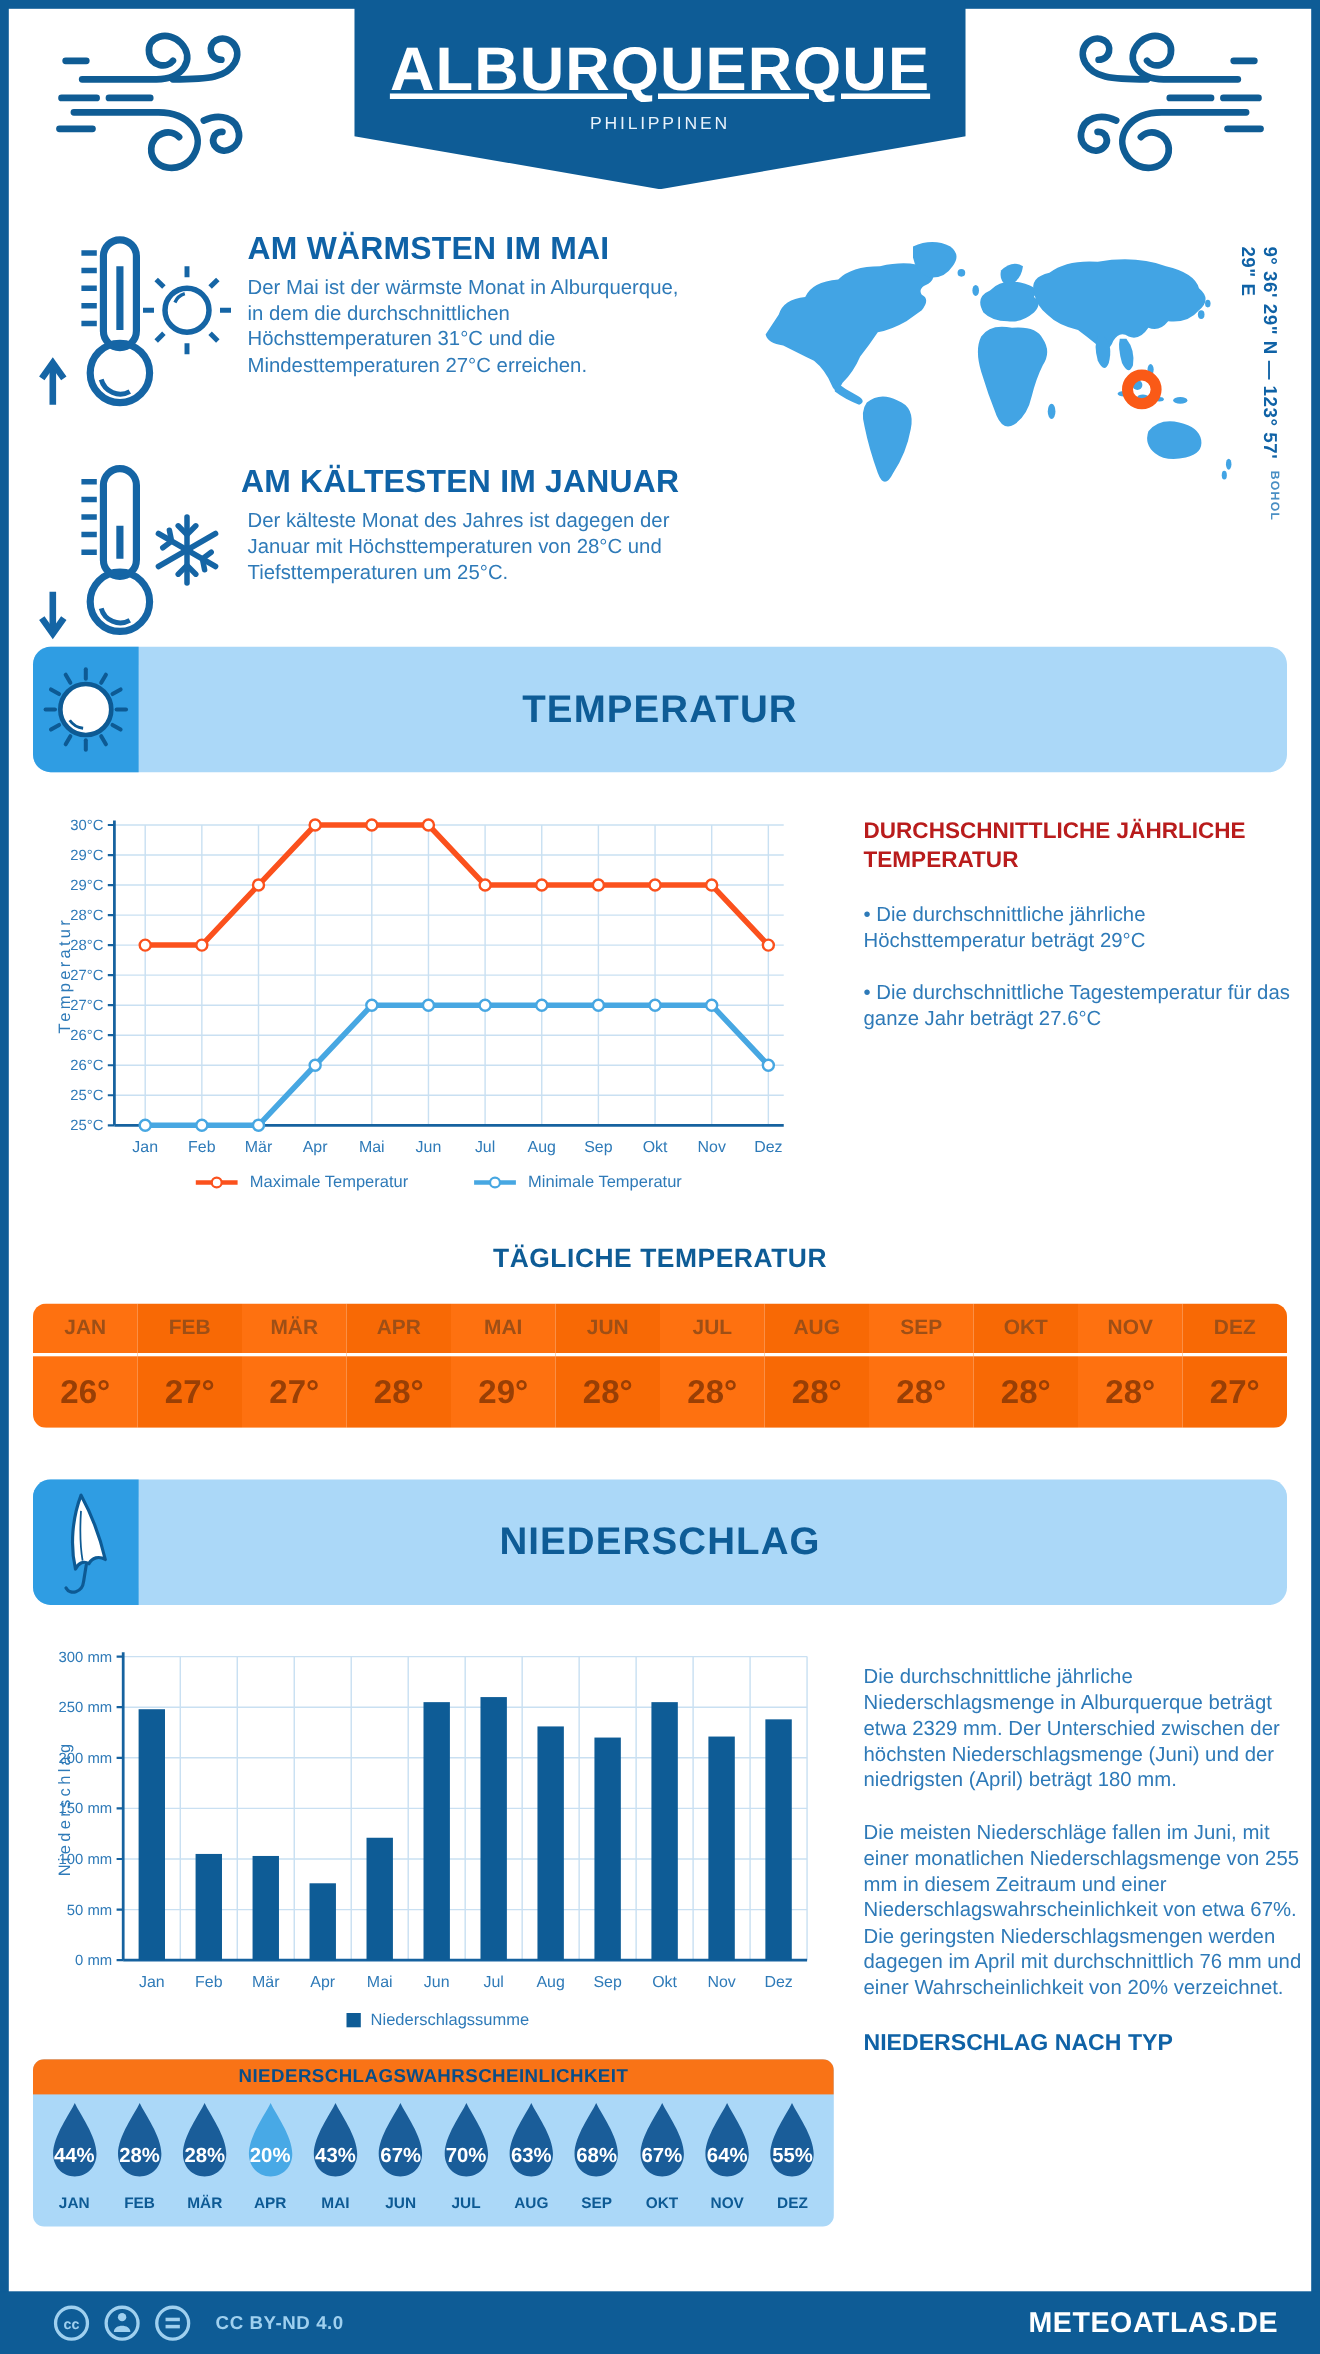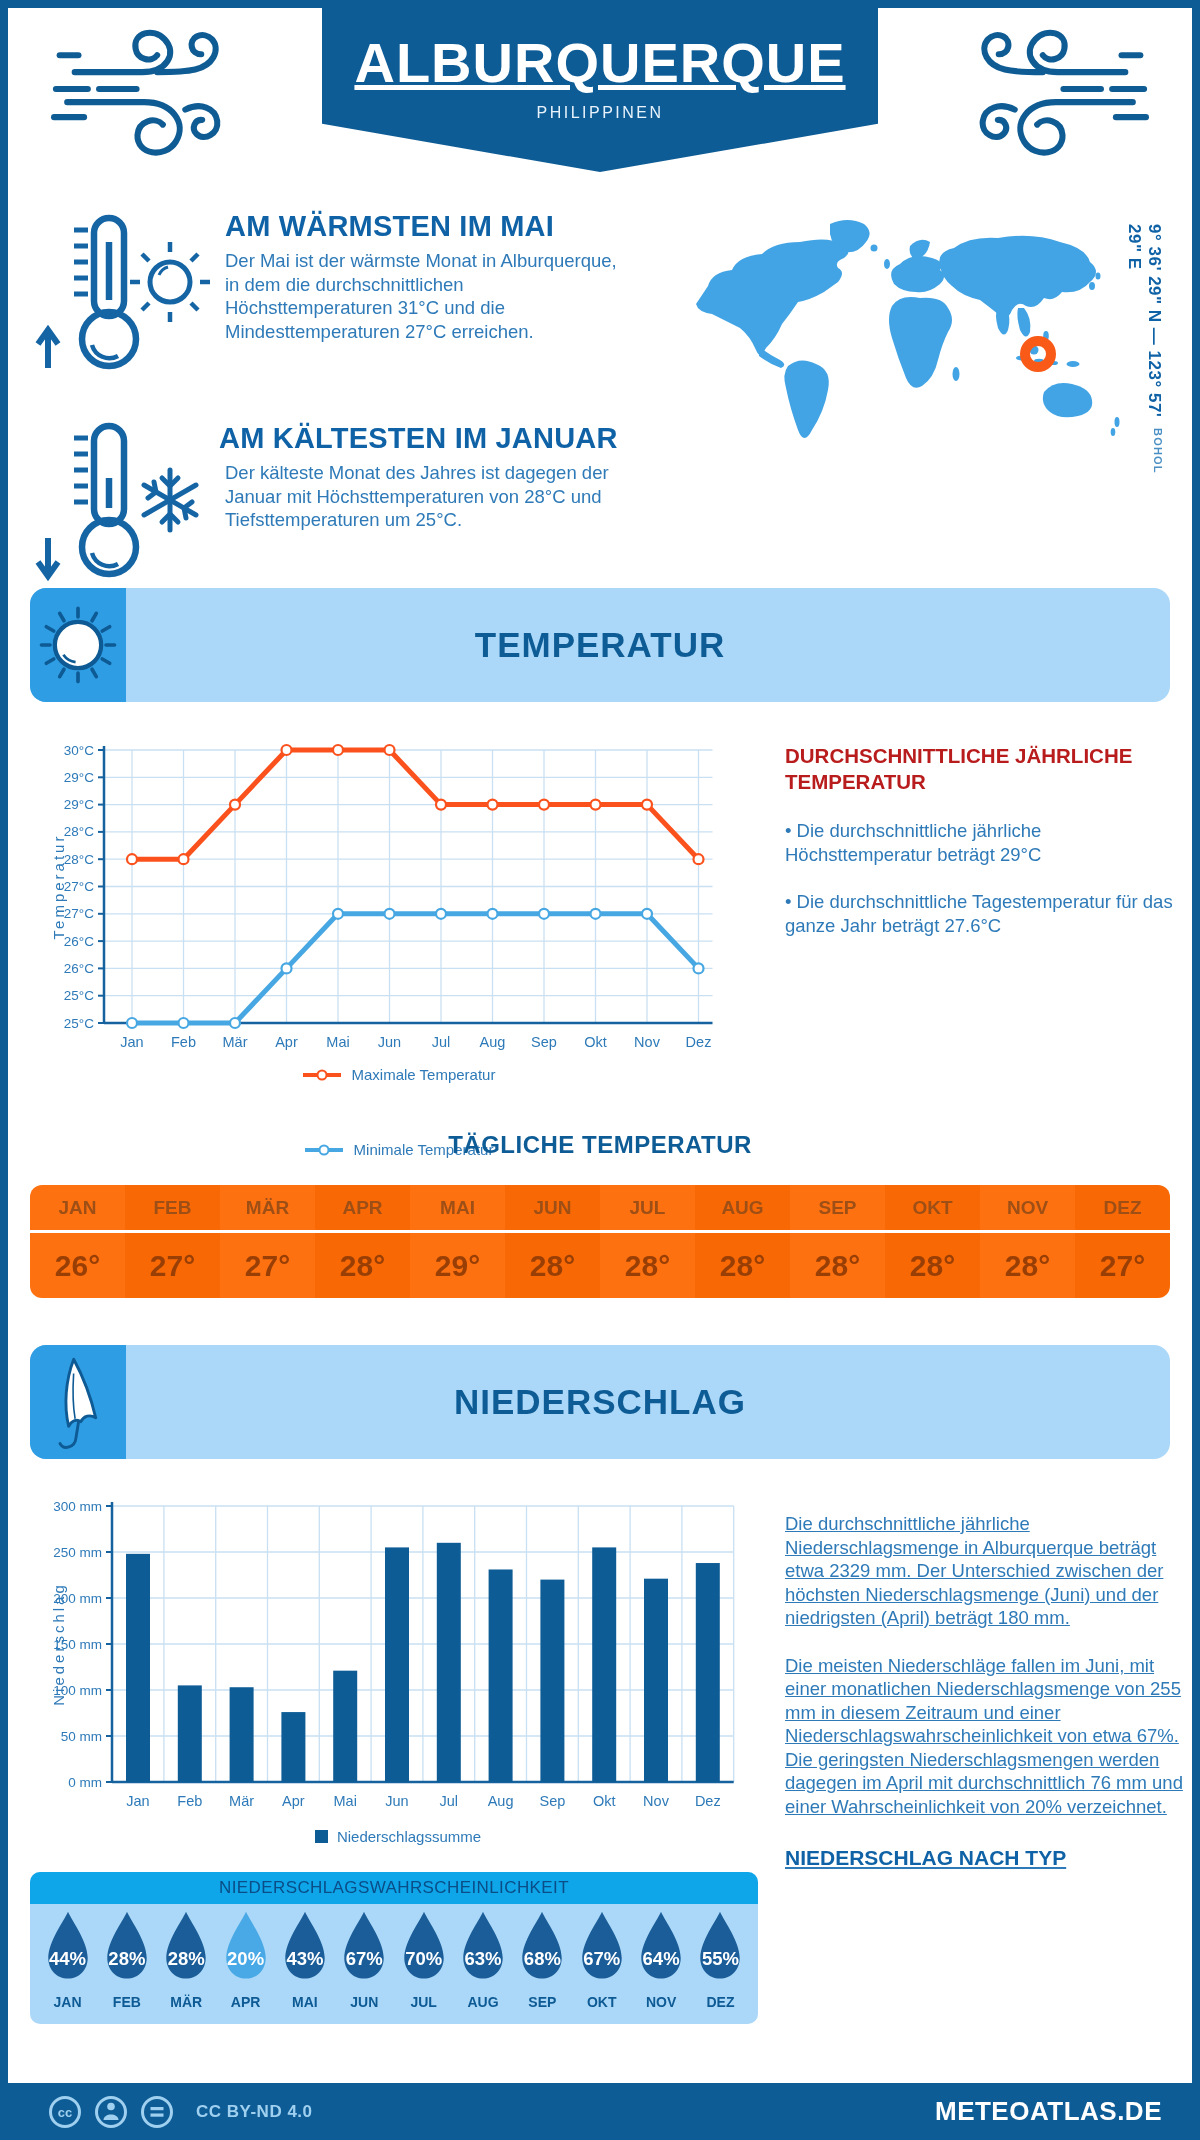--- a/index.html
+++ b/index.html
@@ -34,21 +34,21 @@
              border-radius:16px;}
   .secbanner .iconbox{position:absolute;left:0;top:0;width:96px;height:114px;background:#2f9de3;
              border-radius:16px 0 0 16px;display:flex;align-items:center;justify-content:center;}
   .secbanner .sectitle{position:absolute;left:0;width:100%;top:0;height:114px;display:flex;
              align-items:center;justify-content:center;color:#0e5c96;font-size:35px;
              font-weight:bold;letter-spacing:1px;}
 
   
   .chartsvg{position:absolute;left:48px;width:700px;height:325px;}
   .legendrow{position:absolute;left:48px;width:700px;display:flex;justify-content:center;gap:58px;
-             color:#2e7ab8;font-size:15px;align-items:center;flex-direction:column;}
+             color:#2e7ab8;font-size:15px;align-items:center;}
   .legendrow .litem{display:flex;align-items:center;gap:9px;}
   .sq{display:inline-block;width:13px;height:13px;background:#0e5c96;}
 
   
   .rpanel{position:absolute;left:785px;width:400px;color:#2e7ab8;font-size:18.5px;line-height:23.5px;}
   .rpanel h3{margin:0 0 24px 0;color:#b91c1c;font-size:20.5px;line-height:26px;font-weight:bold;}
   .rpanel p{margin:12px 0 24px 0;}
   .rpanel .bullets div{margin-bottom:3px;}
   .rpanel h4{margin:28px 0 10px 0;color:#0f62a6;font-size:21px;font-weight:bold;}
 
@@ -61,22 +61,22 @@
   .tcol{flex:1;display:flex;flex-direction:column;background:#f86905;}
   .tcol:nth-child(odd){background:#fe7110;}
   .tm{height:45px;display:flex;align-items:center;justify-content:center;color:#9e4f16;
       font-weight:bold;font-size:19px;border-bottom:3px solid #fff;}
   .tv{flex:1;display:flex;align-items:center;justify-content:center;color:#993f05;
       font-weight:bold;font-size:30px;}
 
   
   .probpanel{position:absolute;left:30px;top:1872px;width:728px;height:152px;background:#abd8f8;
              border-radius:10px;overflow:hidden;}
-  .probhead{height:32px;background:#0ea5e9;display:flex;align-items:center;justify-content:center;
-            color:#0a4d87;font-weight:normal;font-size:17px;letter-spacing:.4px;}
+  .probhead{height:32px;background:#f97316;display:flex;align-items:center;justify-content:center;
+            color:#0a4d87;font-weight:bold;font-size:17px;letter-spacing:.4px;}
   .droprow{display:flex;justify-content:space-between;padding:6px 8px 0 8px;}
   .dropi{position:relative;width:59px;display:flex;flex-direction:column;align-items:center;gap:11px;}
   .dropi svg{width:56px;height:72px;}
   .dp{fill:#1a5d99;}
   .dropi.light .dp{fill:#48a9e6;}
   .dpct{position:absolute;top:38px;left:0;width:100%;text-align:center;color:#fff;
         font-weight:bold;font-size:18.5px;}
   .dmon{margin-top:1px;color:#0d5a94;font-weight:bold;font-size:14px;}
 
   
@@ -480,21 +480,21 @@
       <text x="659.8" y="314" text-anchor="middle" fill="#2e7ab8" font-size="14.5">Dez</text>
       <text x="16" y="152" text-anchor="middle" fill="#2e7ab8" font-size="15" letter-spacing="3" transform="rotate(-90 16 152)">Niederschlag</text>
     </svg>
   <div class="legendrow" style="top:1828px;">
     <span class="litem">
       <span class="sq"></span>
       <span>Niederschlagssumme</span>
     </span>
   </div>
 
-  <div class="rpanel" style="top:1500px;width:398px;text-decoration:underline;">
+  <div class="rpanel" style="top:1500px;width:398px;">
     <p>Die durchschnittliche jährliche Niederschlagsmenge in Alburquerque beträgt etwa 2329 mm. Der Unterschied zwischen der höchsten Niederschlagsmenge (Juni) und der niedrigsten (April) beträgt 180 mm.</p>
     <p>Die meisten Niederschläge fallen im Juni, mit einer monatlichen Niederschlagsmenge von 255 mm in diesem Zeitraum und einer Niederschlagswahrscheinlichkeit von etwa 67%. Die geringsten Niederschlagsmengen werden dagegen im April mit durchschnittlich 76 mm und einer Wahrscheinlichkeit von 20% verzeichnet.</p>
     <h4>NIEDERSCHLAG NACH TYP</h4>
   </div>
 
   <div class="probpanel">
     <div class="probhead">NIEDERSCHLAGSWAHRSCHEINLICHKEIT</div>
     <div class="droprow">
       <div class="dropi">
           <svg viewBox="0 0 64 84">

